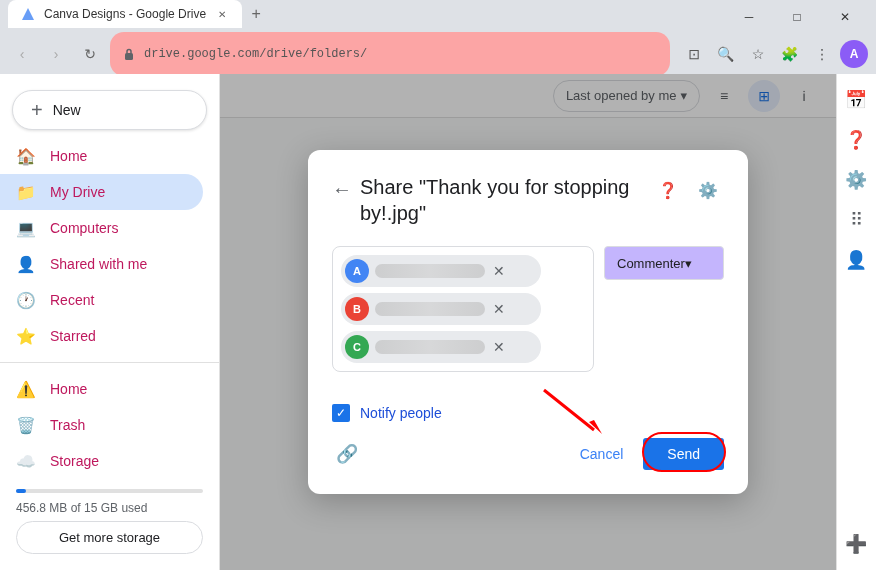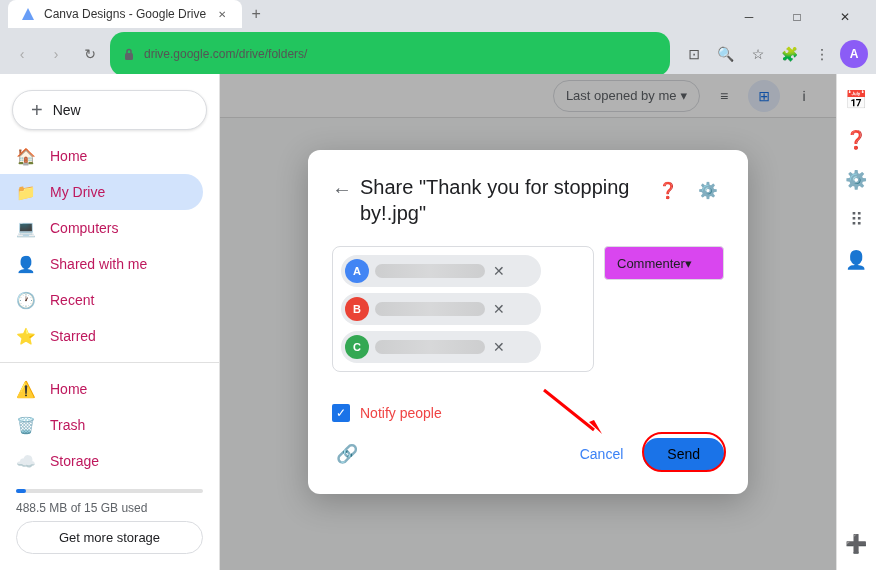--- a/index.html
+++ b/index.html
@@ -14,21 +14,21 @@
     .tab-title { flex: 1; font-size: 12px; white-space: nowrap; overflow: hidden; text-overflow: ellipsis; }
     .tab-close { width: 16px; height: 16px; border-radius: 50%; display: flex; align-items: center; justify-content: center; font-size: 10px; color: #666; cursor: pointer; }
     .new-tab { width: 28px; height: 28px; display: flex; align-items: center; justify-content: center; font-size: 16px; color: #666; cursor: pointer; }
     .window-controls { margin-left: auto; display: flex; gap: 2px; }
     .win-btn { width: 46px; height: 28px; display: flex; align-items: center; justify-content: center; font-size: 12px; color: #333; cursor: pointer; }
 
     
     .address-bar { height: 40px; background: #dee1e6; display: flex; align-items: center; padding: 0 8px; gap: 6px; }
     .nav-btn { width: 28px; height: 28px; border-radius: 50%; display: flex; align-items: center; justify-content: center; font-size: 14px; color: #666; cursor: pointer; }
     .nav-btn.disabled { color: #aaa; cursor: default; }
-    .url-bar { flex: 1; height: 44px; background: #22c55e; border-radius: 14px; display: flex; align-items: center; padding: 0 12px; gap: 8px; font-size: 12px; color: #333; }
+    .url-bar { flex: 1; height: 44px; background: #fca5a5; border-radius: 14px; display: flex; align-items: center; padding: 0 12px; gap: 8px; font-size: 12px; color: #333; font-family: Liberation Mono, monospace; }
     .url-text { flex: 1; color: #555; font-size: 12px; }
     .toolbar-icons { display: flex; gap: 4px; margin-left: 4px; }
     .toolbar-icon { width: 28px; height: 28px; border-radius: 50%; display: flex; align-items: center; justify-content: center; font-size: 14px; color: #555; cursor: pointer; }
     .profile-btn { width: 28px; height: 28px; border-radius: 50%; background: #8b5cf6; display: flex; align-items: center; justify-content: center; color: #fff; font-size: 12px; font-weight: bold; cursor: pointer; overflow: hidden; }
 
     
     .main-content { flex: 1; display: flex; background: #f8f9fa; }
 
     
     .sidebar { width: 220px; background: #fff; display: flex; flex-direction: column; padding: 8px 0; border-right: 1px solid #e0e0e0; }
@@ -67,36 +67,36 @@
     .dialog-title { font-size: 20px; color: #202124; font-weight: 400; flex: 1; line-height: 1.3; }
     .dialog-header-icons { display: flex; gap: 8px; }
     .dialog-icon-btn { width: 32px; height: 32px; border-radius: 50%; display: flex; align-items: center; justify-content: center; font-size: 16px; color: #5f6368; cursor: pointer; }
 
     
     .people-container { border: 1px solid #dadce0; border-radius: 8px; padding: 8px; margin-bottom: 16px; display: flex; flex-direction: column; gap: 6px; }
     .person-tag { display: flex; align-items: center; background: #e8eaed; border-radius: 16px; padding: 4px 8px 4px 4px; gap: 6px; max-width: 200px; }
     .person-avatar { width: 24px; height: 24px; border-radius: 50%; display: flex; align-items: center; justify-content: center; font-size: 11px; color: #fff; font-weight: bold; }
     .person-remove { font-size: 14px; color: #5f6368; cursor: pointer; margin-left: 2px; }
     .people-row { display: flex; align-items: center; gap: 8px; }
-    .commenter-select { display: flex; align-items: center; gap: 0; padding: 0 12px; height: 34px; border: 1px solid #dadce0; border-radius: 4px; font-size: 13px; color: #202124; cursor: pointer; background: #d946ef; min-width: 120px; margin-left: auto; }
+    .commenter-select { display: flex; align-items: center; gap: 0; padding: 0 12px; height: 34px; border: 1px solid #dadce0; border-radius: 4px; font-size: 13px; color: #202124; cursor: pointer; background: #c4b5fd; min-width: 120px; margin-left: auto; }
 
     
     .notify-row { display: flex; align-items: center; gap: 10px; margin-bottom: 12px; }
     .checkbox { width: 18px; height: 18px; border-radius: 2px; background: #1a73e8; display: flex; align-items: center; justify-content: center; color: #fff; font-size: 12px; cursor: pointer; }
-    .notify-label { font-size: 14px; color: #ef4444; }
+    .notify-label { font-size: 14px; color: #1d4ed8; }
 
     
     .message-box { width: 100%; border: 1px solid #dadce0; border-radius: 4px; padding: 12px; font-size: 14px; color: #9aa0a6; height: 90px; resize: none; outline: none; font-family: inherit; }
 
     
     .dialog-footer { display: flex; align-items: center; margin-top: 16px; }
     .copy-link-btn { color: #5f6368; font-size: 18px; cursor: pointer; padding: 4px; }
     .footer-spacer { flex: 1; }
     .cancel-btn { padding: 8px 20px; background: transparent; border: none; border-radius: 4px; font-size: 14px; color: #3b82f6; cursor: pointer; font-weight: 500; }
-    .send-btn { padding: 8px 24px; background: #1a73e8; border: none; border-radius: 15px; font-size: 14px; color: #000000; cursor: pointer; font-weight: 500; }
+    .send-btn { padding: 8px 24px; background: #1a73e8; border: none; border-radius: 3px; font-size: 14px; color: #ffffff; cursor: pointer; font-weight: 500; }
 
     
     .redacted { background: linear-gradient(90deg, #bbb 0%, #ccc 50%, #bbb 100%); border-radius: 8px; display: inline-block; opacity: 0.6; }
   </style>
 </head>
 <body>
 
 <div class="browser-frame">
 
   <div class="title-bar">
@@ -182,21 +182,21 @@
         <span class="sidebar-label">Trash</span>
       </div>
       <div class="sidebar-item">
         <span class="sidebar-icon">☁️</span>
         <span class="sidebar-label">Storage</span>
       </div>
       <div class="storage-section">
         <div class="storage-bar">
           <div class="storage-fill"></div>
         </div>
-        <div class="storage-text">488.5 MB of 15 GB used</div>
+        <div class="storage-text">456.8 MB of 15 GB used</div>
         <button class="get-storage-btn">Get more storage</button>
       </div>
     </div>
 
     <div class="content-area">
 
       <div class="content-header">
         <div class="header-spacer"></div>
         <div class="sort-btn">
           <span>Last opened by me</span>

